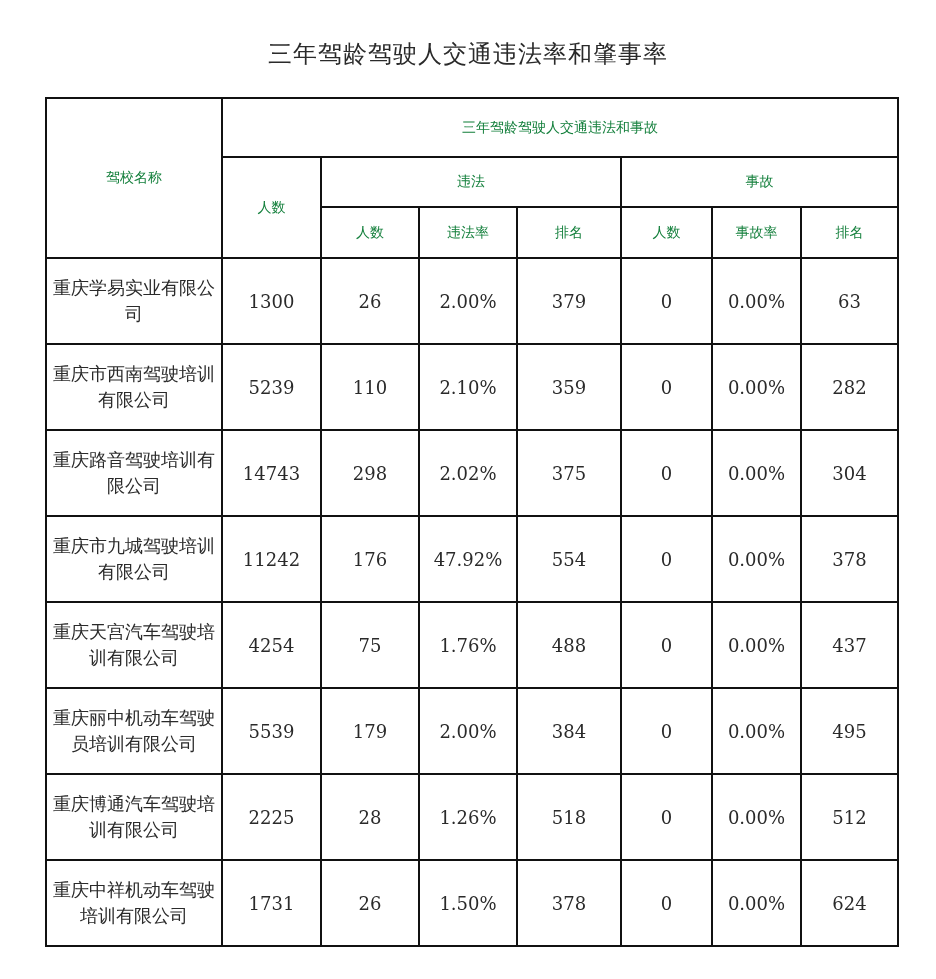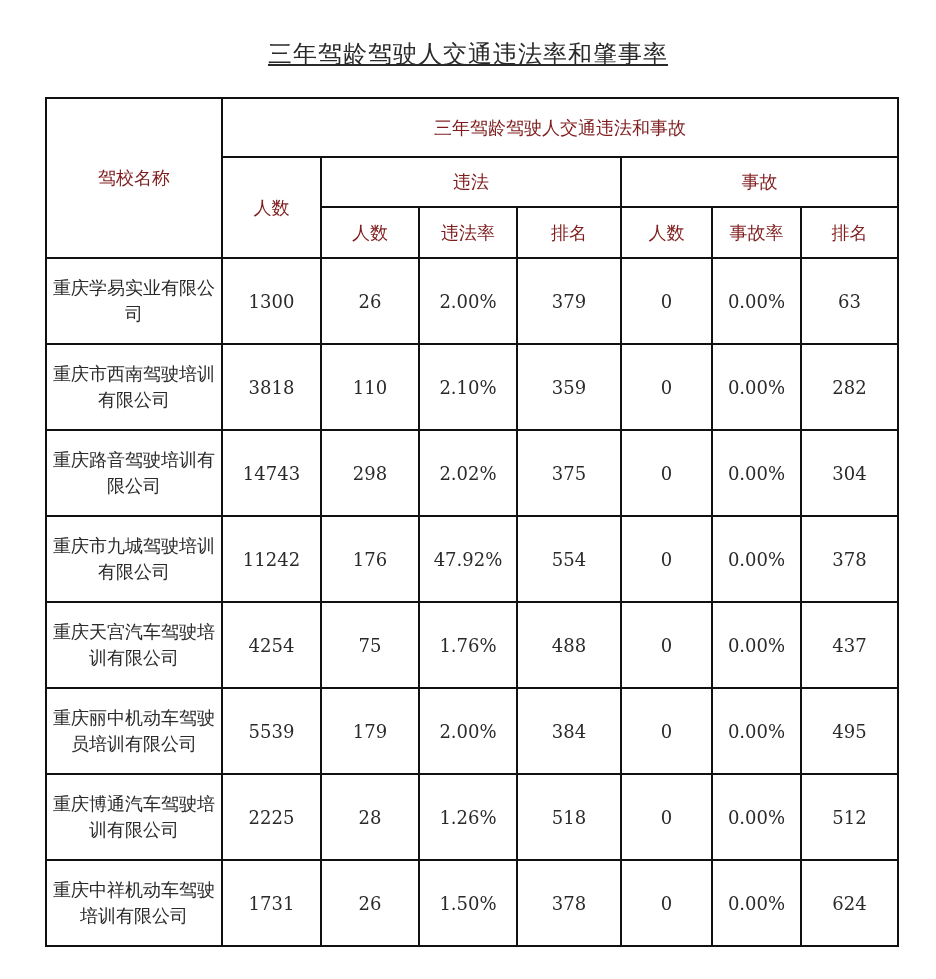--- a/index.html
+++ b/index.html
@@ -6,35 +6,34 @@
   body {
     width: 936px; height: 979px; position: relative; overflow: hidden;
     font-family: "DejaVu Serif", "Liberation Serif", serif;
     color: #222222;
   }
   .title {
     position: absolute; left: 0; top: 38px; width: 936px;
     text-align: center; font-size: 24px; letter-spacing: 1px;
     font-family: "DejaVu Sans", "Liberation Sans", sans-serif;
     color: #2a2a2a;
-    text-decoration: underline;
   }
   table {
     position: absolute; left: 45px; top: 97px;
     border-collapse: collapse; table-layout: fixed;
     width: 852px;
   }
   td, th {
     border: 2px solid #111111;
     text-align: center; vertical-align: middle;
     padding: 0; font-weight: normal;
   }
   th {
     font-family: "DejaVu Sans", "Liberation Sans", sans-serif;
-    font-size: 18px; color: #7f1d1d;
+    font-size: 14px; color: #15803d;
   }
   td {
     font-size: 18px; color: #2a2a2a;
     font-family: "DejaVu Serif", "Liberation Serif", serif;
   }
   td.name {
     font-family: "DejaVu Sans", "Liberation Sans", sans-serif;
     font-size: 18px; line-height: 26px;
     padding: 0 6px;
   }
@@ -84,21 +83,21 @@
       <td>1300</td>
       <td>26</td>
       <td>2.00%</td>
       <td>379</td>
       <td>0</td>
       <td>0.00%</td>
       <td>63</td>
     </tr>
     <tr class="data">
       <td class="name">重庆市西南驾驶培训有限公司</td>
-      <td>3818</td>
+      <td>5239</td>
       <td>110</td>
       <td>2.10%</td>
       <td>359</td>
       <td>0</td>
       <td>0.00%</td>
       <td>282</td>
     </tr>
     <tr class="data">
       <td class="name">重庆路音驾驶培训有限公司</td>
       <td>14743</td>

